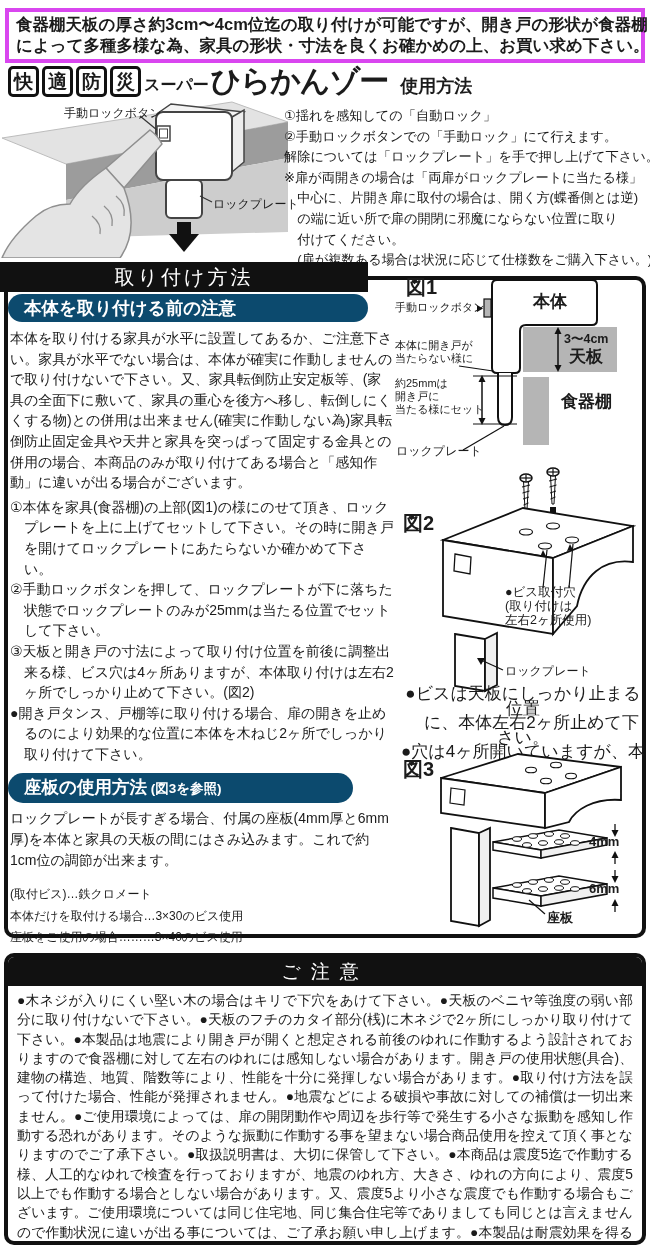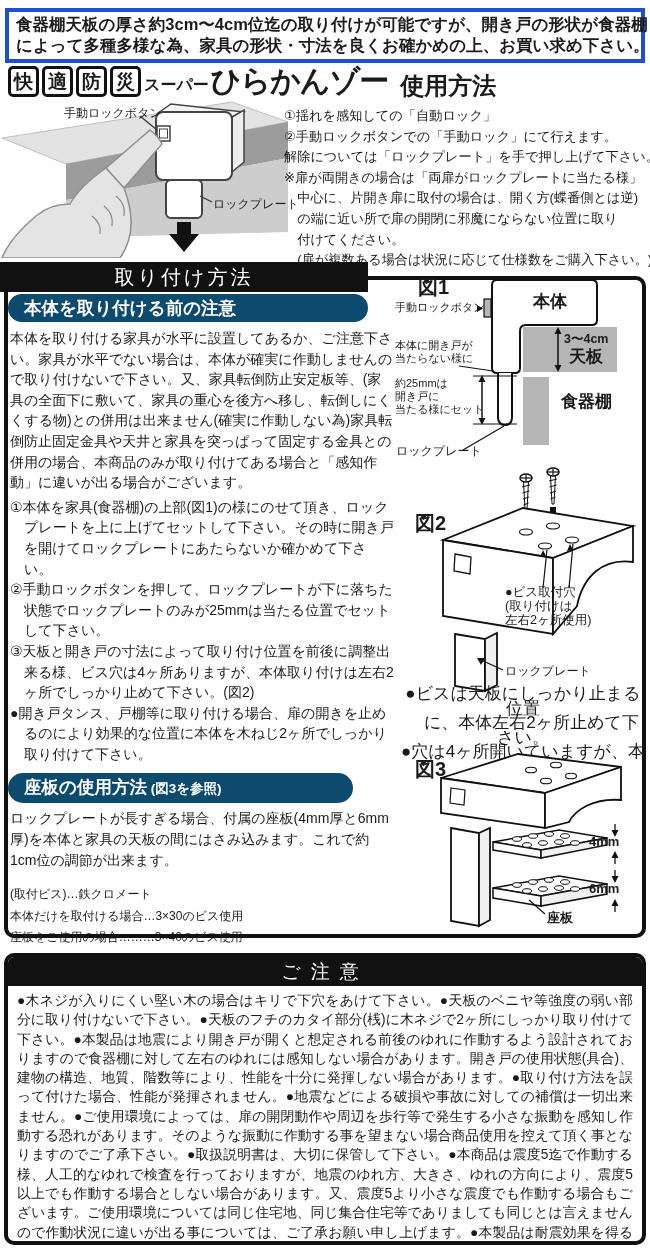--- a/index.html
+++ b/index.html
@@ -1,30 +1,30 @@
 <!DOCTYPE html>
 <html><head>
 <meta charset="utf-8">
 <style>
   html,body{margin:0;padding:0;background:#fff;}
   .page{position:relative;width:650px;height:1250px;background:#fff;overflow:hidden;
         font-family:"Liberation Sans","DejaVu Sans",sans-serif;color:#1b1b1b;}
 
   
   .top-notice{position:absolute;left:5px;top:8px;width:640px;box-sizing:border-box;
-    border:4px solid #1d4ed8;padding:2px 7px 3px;font-weight:bold;font-size:16.5px;line-height:21px;}
+    border:4px solid #d946ef;padding:2px 7px 3px;font-weight:bold;font-size:16.5px;line-height:21px;}
   .top-notice div{white-space:nowrap;}
 
   
   .brand-row{position:absolute;left:8px;top:61px;display:flex;align-items:center;}
   .badge-char{width:25px;height:25px;border:3px solid #111;border-radius:5px;font-size:19px;
     font-weight:bold;display:flex;align-items:center;justify-content:center;margin-right:3px;}
   .series{font-size:16px;font-weight:bold;margin:8px 2px 0 0;}
   .product{font-size:30px;font-weight:bold;letter-spacing:-1px;}
-  .usage{font-size:24px;font-weight:bold;margin:9px 18px 0 12px;}
+  .usage{font-size:18px;font-weight:bold;margin:9px 18px 0 12px;}
 
   
   .intro-illo{position:absolute;left:0;top:100px;width:290px;height:158px;}
   .intro-text{position:absolute;left:284px;top:106px;font-size:13.2px;line-height:20.6px;}
   .intro-text div{white-space:pre;}
 
   
   .main-box{position:absolute;left:4px;top:276px;width:642px;height:662px;box-sizing:border-box;
     border:4px solid #111;border-radius:10px;background:#fff;}
   .main-bar{position:absolute;left:0;top:262px;width:368px;height:30px;background:#111;color:#fff;
@@ -36,21 +36,21 @@
   .pill1{width:360px;margin-bottom:6px;}
   .pill2{width:345px;margin:9px 0 5px;}
   .bodytext{font-size:14px;line-height:20.6px;margin:4px 0 4px 2px;}
   .step{font-size:14px;line-height:20.6px;margin:0 0 0 2px;padding-left:14px;text-indent:-14px;}
   .screws-info{font-size:12px;line-height:21.5px;margin:14px 0 0 2px;}
   .screws-info div{white-space:pre;}
 
   
   .fig{position:absolute;}
   .flabel{position:absolute;white-space:pre;}
-  .ftitle{font-size:20px;font-weight:bold;margin-left:12px;}
+  .ftitle{font-size:20px;font-weight:bold;}
   .fbig{font-size:17px;font-weight:bold;font-family:Liberation Mono, monospace;}
   .fsmall{font-size:11px;line-height:13px;}
   .fmid{font-size:12px;}
   .fig1{left:393px;top:274px;width:252px;height:186px;}
   .fig2{left:393px;top:460px;width:252px;height:290px;}
   .fig3{left:393px;top:748px;width:252px;height:190px;}
   .fig2-note{font-size:17px;line-height:14.6px;text-align:center;}
   .fig2-hole{font-size:12.5px;line-height:13.8px;}
 
   

